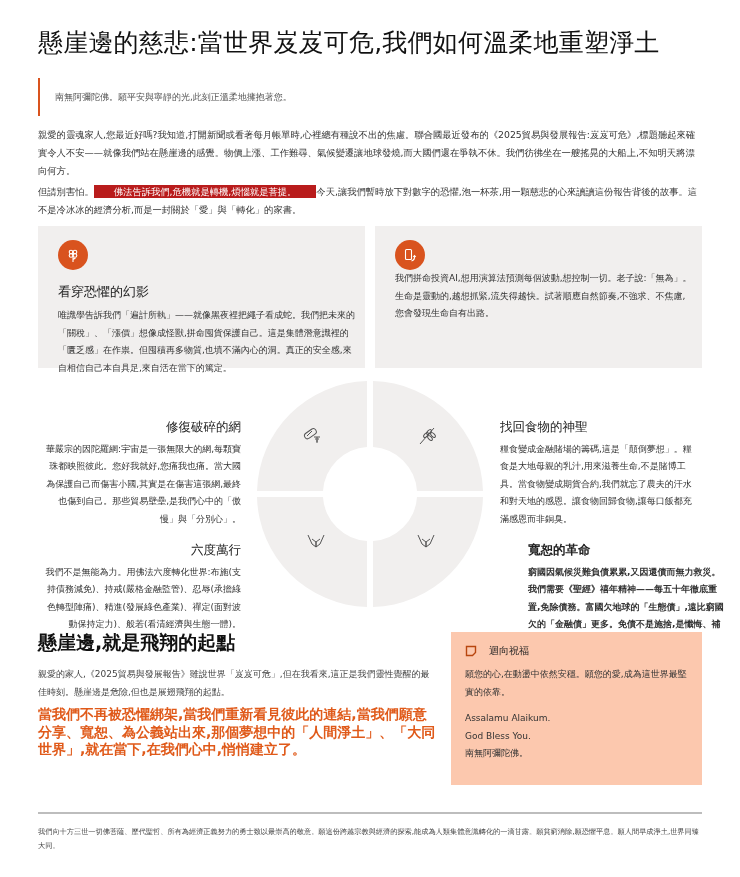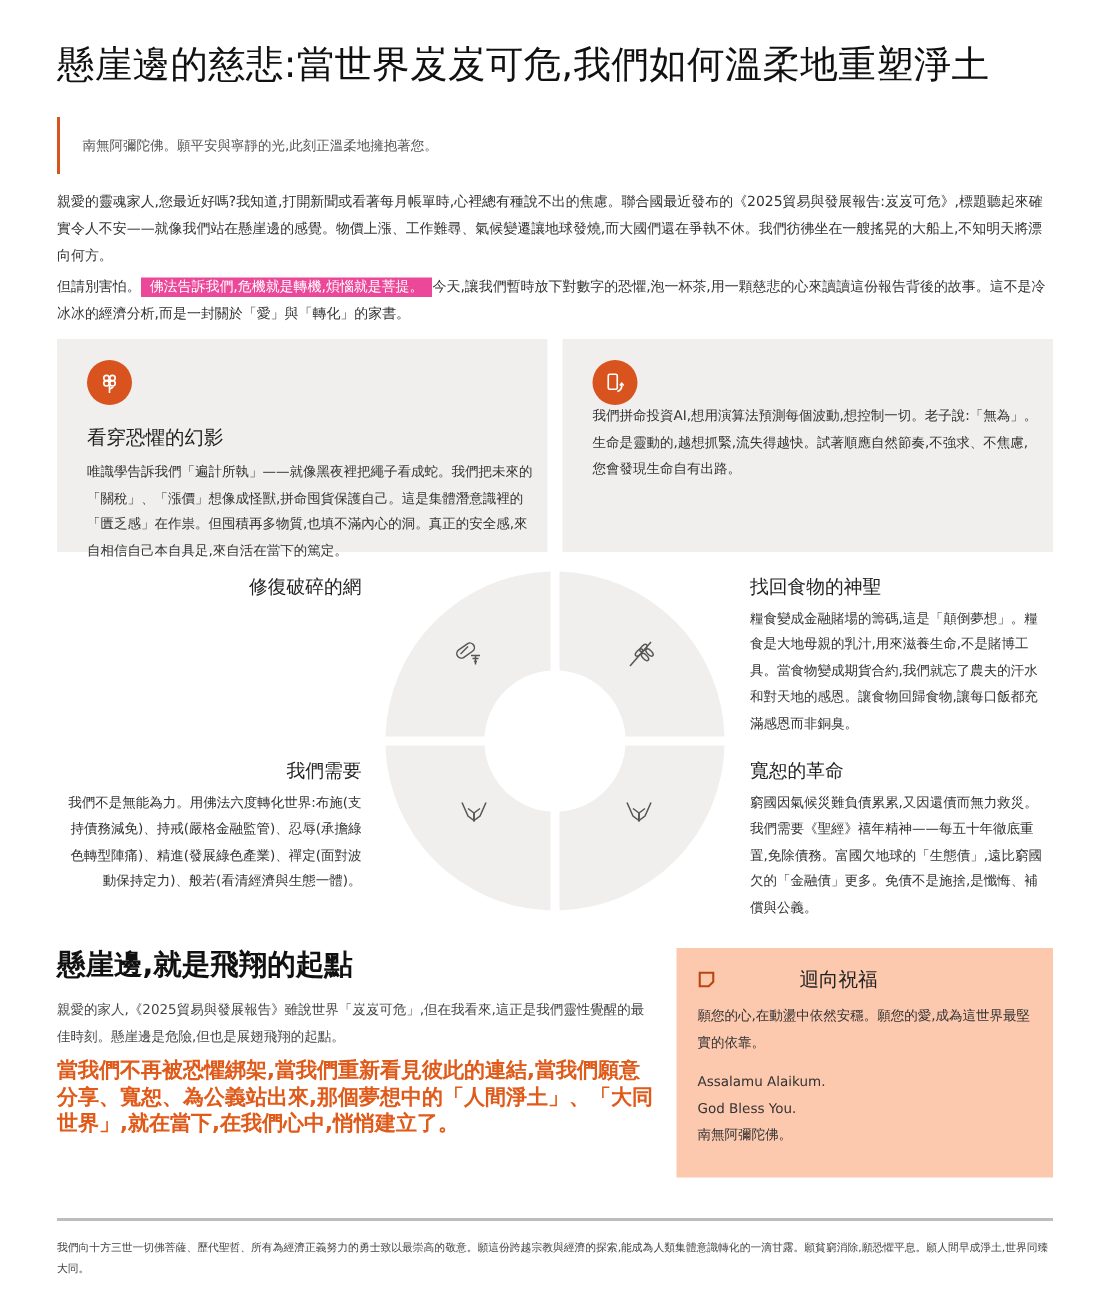--- a/index.html
+++ b/index.html
@@ -27,65 +27,65 @@
     display: flex; align-items: center;
   }
 
   .intro {
     position: absolute; left: 38px; width: 664px;
     font-size: 9.3px; line-height: 18px; color: #333333;
   }
   .intro.p1 { top: 126px; }
   .intro.p2 { top: 183px; }
   .hl {
-    background: #ec4899; color: #ffffff; padding: 1px 6px;
+    background: #b91c1c; color: #ffffff; padding: 1px 20px;
   }
 
   .card {
     position: absolute; top: 226px; width: 327px; height: 142px;
     background: #f1efee; padding: 14px 10px 0 20px;
   }
   .card.left { left: 38px; }
   .card.right { left: 375px; }
   .card-icon {
     width: 30px; height: 30px; border-radius: 50%;
     background: #d9531e; display: flex; align-items: center; justify-content: center;
   }
   .card-title {
     font-size: 13px; color: #222; margin-top: 13px; margin-bottom: 6px;
   }
   .card-text { font-size: 9px; line-height: 17.5px; color: #333; }
 
   .quad-text { position: absolute; width: 200px; font-size: 9px; line-height: 17.5px; color: #333; }
-  .quad-title { font-size: 12.5px; color: #222; margin-bottom: 5px; }
+  .quad-title { font-size: 12.5px; color: #222; margin-bottom: 5px; margin-top: 36px; }
   .quad-text.tl { left: 41px; top: 382px; text-align: right; }
   .quad-text.bl { left: 41px; top: 505px; text-align: right; }
   .quad-text.tr { left: 500px; top: 382px; text-align: left; }
-  .quad-text.br { left: 500px; top: 505px; text-align: left; }
+  .quad-text.br { left: 528px; top: 505px; text-align: left; font-weight: bold; }
 
   .ring { position: absolute; left: 254px; top: 378px; width: 232px; height: 232px; }
 
   .closing-title {
     position: absolute; left: 38px; top: 630px; font-size: 19px; color: #111;
   }
   .closing-text {
     position: absolute; left: 38px; top: 666px; width: 400px;
     font-size: 9px; line-height: 17.5px; color: #444;
   }
   .closing-em {
     position: absolute; left: 38px; top: 706px; width: 400px;
     font-size: 14px; line-height: 17.5px; color: #e05a1a; font-weight: bold;
   }
 
   .blessing {
     position: absolute; left: 451px; top: 632px; width: 251px; height: 153px;
     background: #fcc8ae; padding: 12px 14px;
   }
   .blessing-head { display: flex; align-items: center; gap: 12px; }
-  .blessing-title { font-size: 13px; color: #222; margin-left: 44px; }
+  .blessing-title { font-size: 10px; color: #222; }
   .blessing-body { margin-top: 8px; font-size: 9px; line-height: 17.5px; color: #333; }
   .blessing-body .gap { height: 9px; }
 
   .footer-rule {
     position: absolute; left: 38px; top: 812px; width: 664px; height: 2px; background: #bdbdbd;
   }
   .footer-text {
     position: absolute; left: 38px; top: 825px; width: 664px;
     font-size: 7.2px; line-height: 14px; color: #444;
   }
@@ -123,27 +123,28 @@
       <rect x="3.5" y="2.5" width="6" height="10" rx="1"></rect>
       <path d="M9.5 14 Q13 13 12.5 9"></path>
         <path d="M11.2 10 L12.5 8.5 L13.8 10"></path>
     </svg>
   </div>
   <div class="card-text">我們拼命投資AI,想用演算法預測每個波動,想控制一切。老子說:「無為」。生命是靈動的,越想抓緊,流失得越快。試著順應自然節奏,不強求、不焦慮,您會發現生命自有出路。</div>
 </div>
 
 <div class="quad-text tl">
   <div class="quad-title">修復破碎的網</div>
+  <div>華嚴宗的因陀羅網:宇宙是一張無限大的網,每顆寶珠都映照彼此。您好我就好,您痛我也痛。當大國為保護自己而傷害小國,其實是在傷害這張網,最終也傷到自己。那些貿易壁壘,是我們心中的「傲慢」與「分別心」。</div>
 </div>
 <div class="quad-text tr">
   <div class="quad-title">找回食物的神聖</div>
   <div>糧食變成金融賭場的籌碼,這是「顛倒夢想」。糧食是大地母親的乳汁,用來滋養生命,不是賭博工具。當食物變成期貨合約,我們就忘了農夫的汗水和對天地的感恩。讓食物回歸食物,讓每口飯都充滿感恩而非銅臭。</div>
 </div>
 <div class="quad-text bl">
-  <div class="quad-title">我們需要</div>
+  <div class="quad-title">六度萬行</div>
   <div>我們不是無能為力。用佛法六度轉化世界:布施(支持債務減免)、持戒(嚴格金融監管)、忍辱(承擔綠色轉型陣痛)、精進(發展綠色產業)、禪定(面對波動保持定力)、般若(看清經濟與生態一體)。</div>
 </div>
 <div class="quad-text br">
   <div class="quad-title">寬恕的革命</div>
   <div>窮國因氣候災難負債累累,又因還債而無力救災。我們需要《聖經》禧年精神——每五十年徹底重置,免除債務。富國欠地球的「生態債」,遠比窮國欠的「金融債」更多。免債不是施捨,是懺悔、補償與公義。</div>
 </div>
 
 <svg class="ring" viewBox="0 0 232 232">
   <g fill="#f1efee">
     <path d="M113 3 A113 113 0 0 0 3 113 L69 113 A47 47 0 0 1 113 69 Z"></path>

